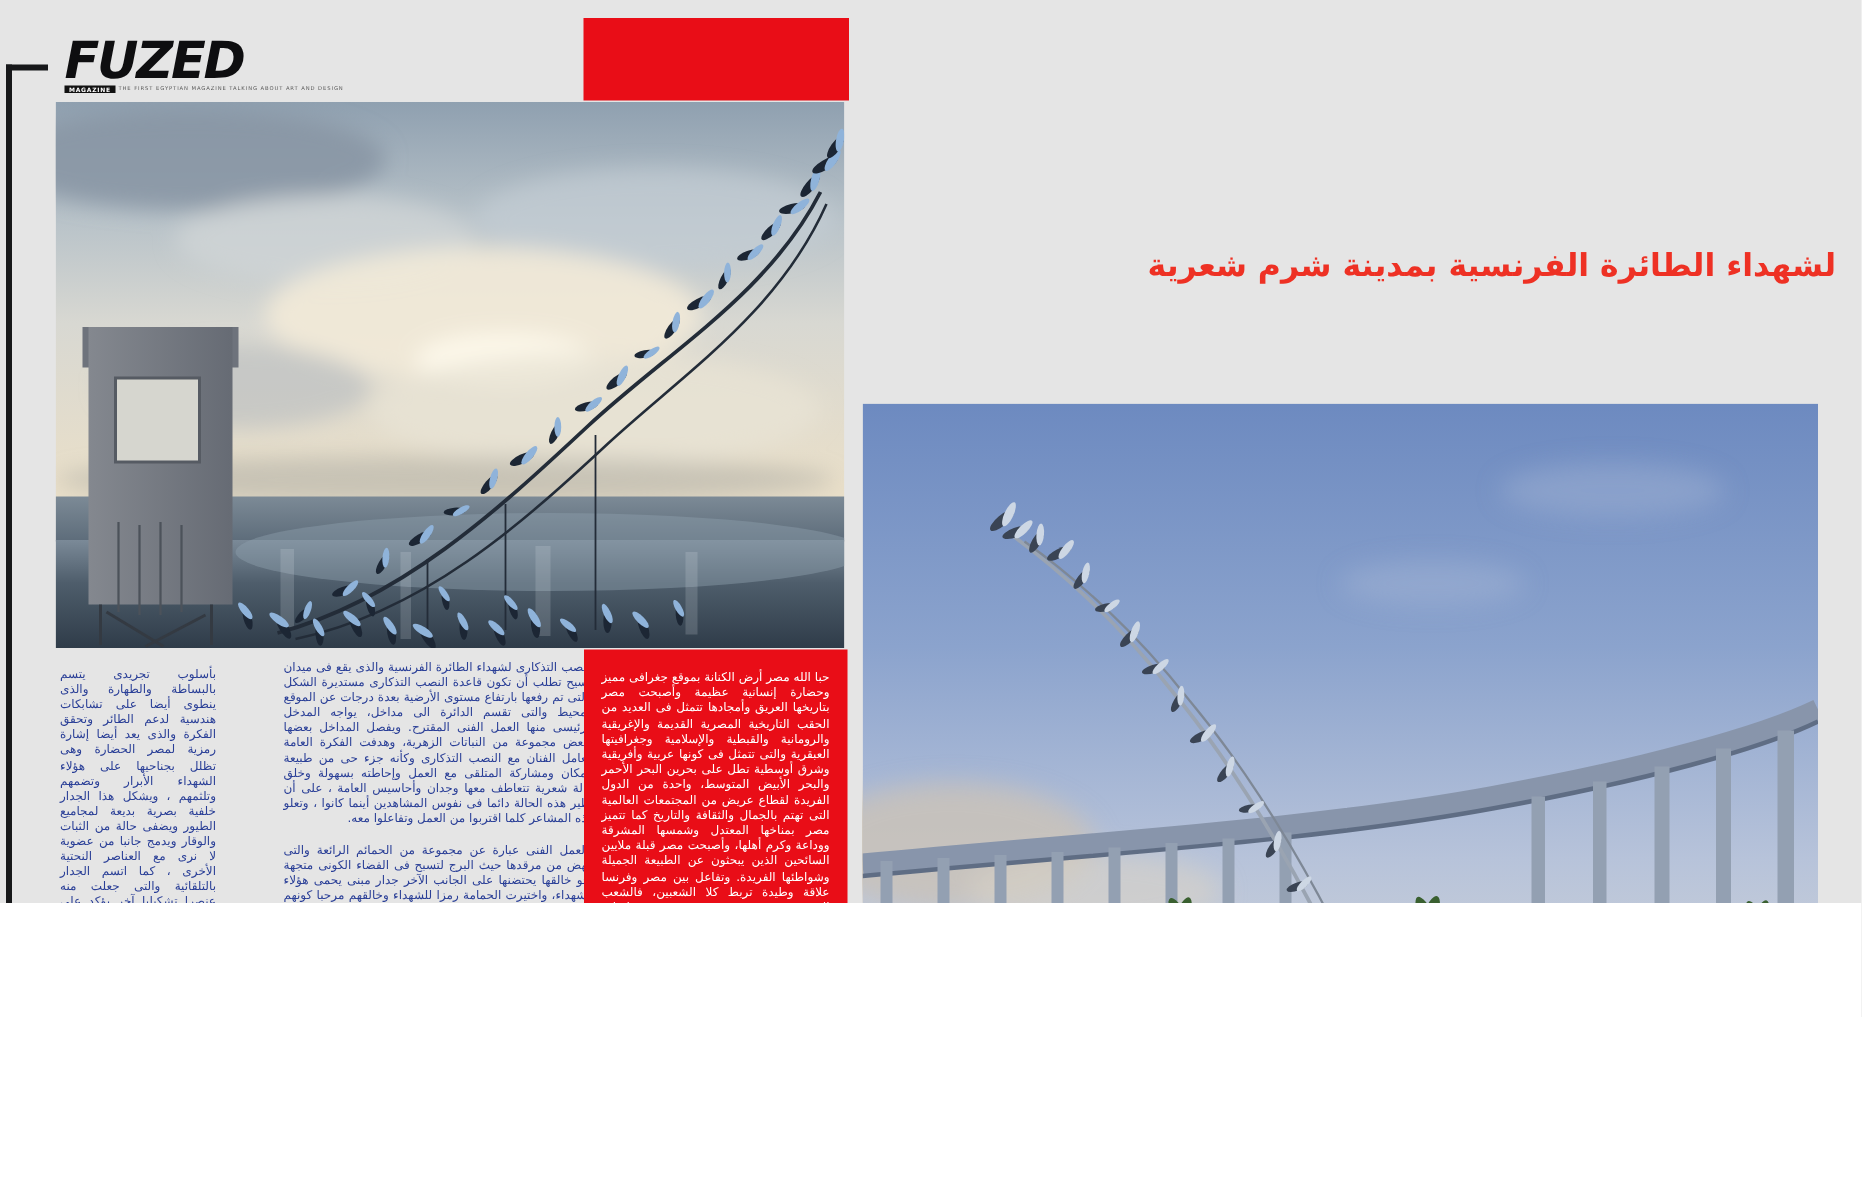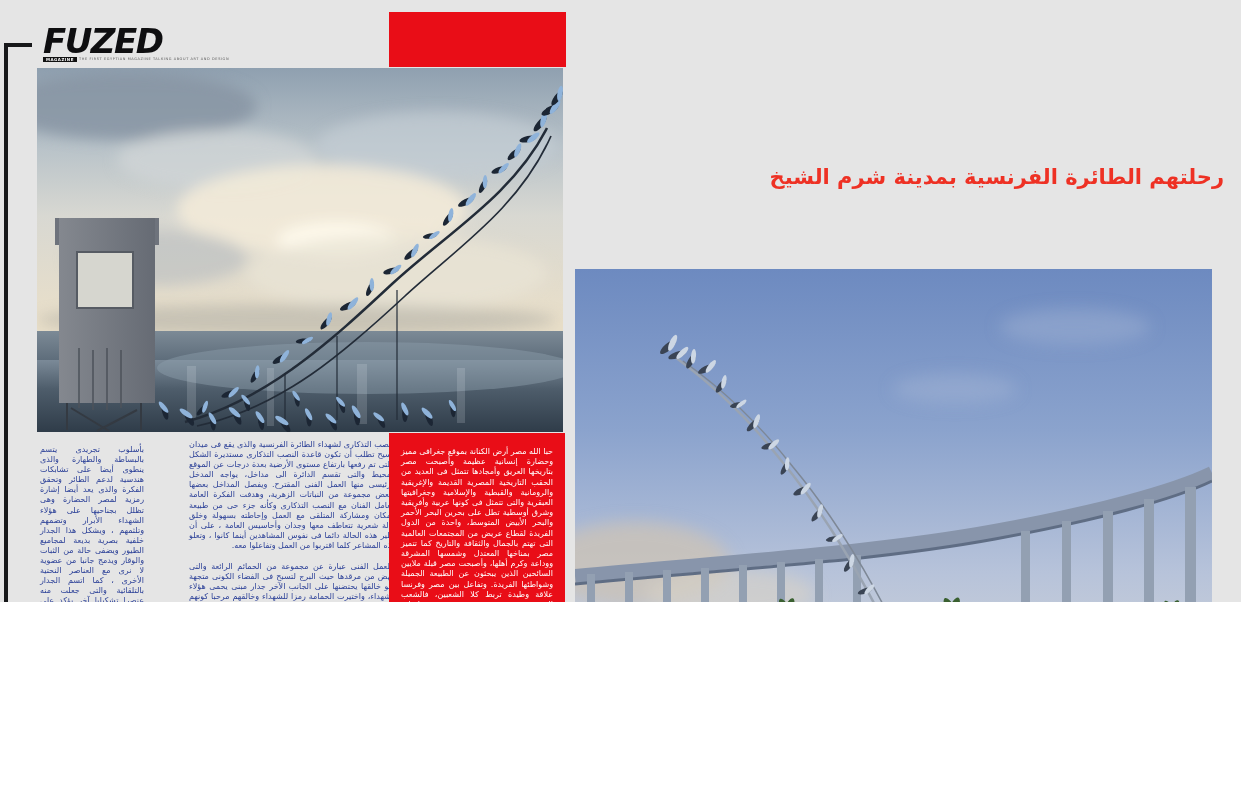--- a/index.html
+++ b/index.html
@@ -182,21 +182,21 @@
         <use href="#bd" transform="translate(392,350) rotate(-75) scale(1.05)"></use>
         <use href="#bd" transform="translate(416,342) rotate(-60) scale(.9)"></use>
         <use href="#bd" transform="translate(210,336) rotate(-70) scale(.9)"></use>
         <use href="#bd" transform="translate(260,332) rotate(-65) scale(.85)"></use>
         <use href="#bd" transform="translate(305,338) rotate(-72) scale(.9)"></use>
       </g>
     </svg>
   </div>
 
   <div class="headline">
-    <h2>رحلتهم الطائرة الفرنسية بمدينة شرم الشيخ</h2>
+    <h2>لشهداء الطائرة الفرنسية بمدينة شرم شعرية</h2>
   </div>
 
   <div class="photo photo-right">
     <svg viewBox="0 0 637 473" preserveAspectRatio="none">
       <defs>
         <linearGradient id="skyR" x1="0" y1="0" x2="0" y2="1">
           <stop offset="0" stop-color="#6d8ac0"></stop>
             <stop offset=".4" stop-color="#8ba3cd"></stop>
           <stop offset=".75" stop-color="#b7c3da"></stop>
             <stop offset="1" stop-color="#cfd3d8"></stop>

